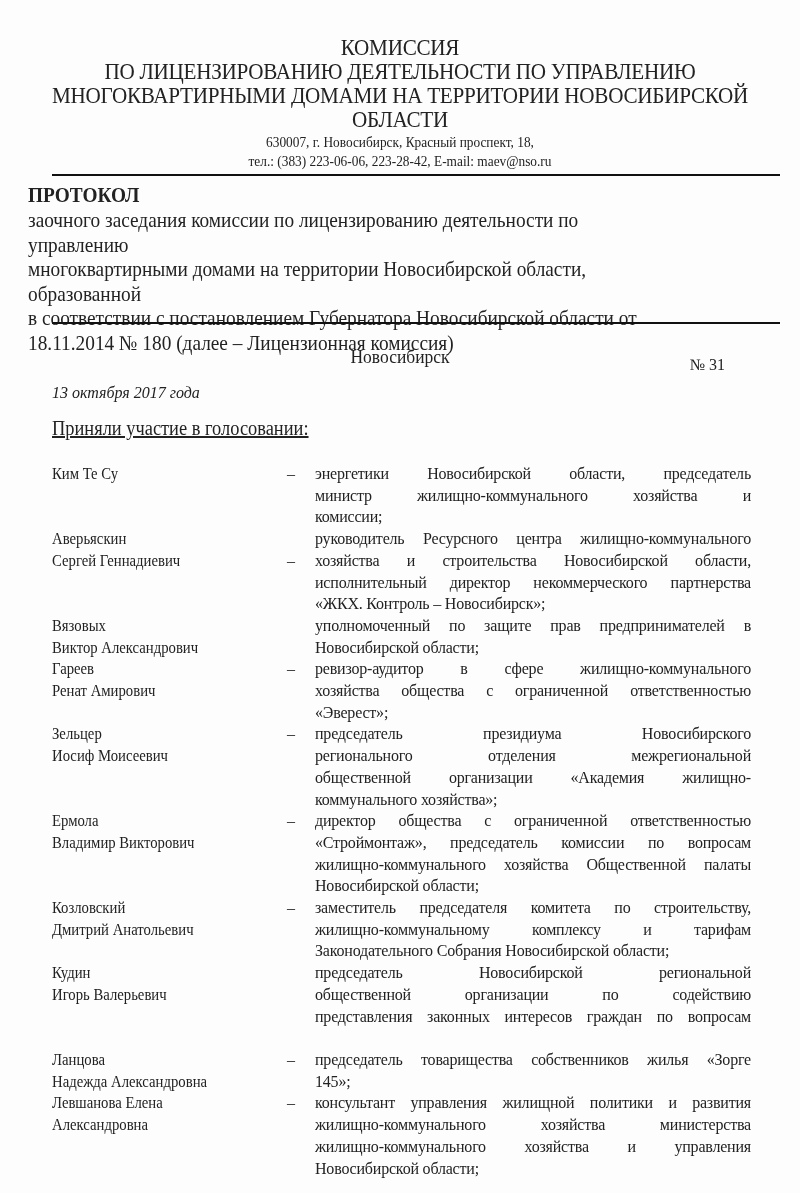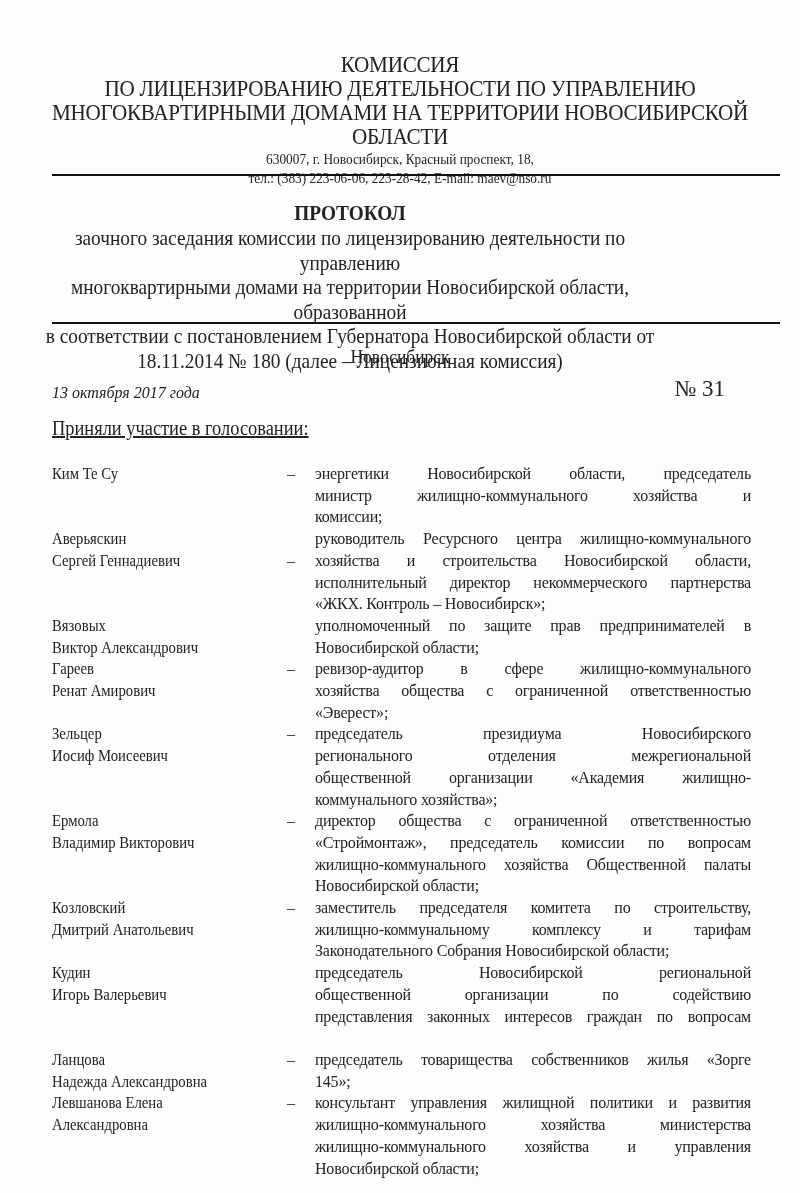--- a/index.html
+++ b/index.html
@@ -1,32 +1,32 @@
 <!DOCTYPE html>
 <html><head>
 <meta charset="utf-8">
 <style>
   html, body { margin: 0; padding: 0; background: #fdfdfd; }
   body {
     width: 800px; height: 1193px; overflow: hidden; position: relative;
     font-family: "Liberation Serif", "DejaVu Serif", serif;
     color: #222;
   }
-  .header { position: absolute; left: 0; top: 36px; width: 800px; text-align: center; margin-top: 17px; }
+  .header { position: absolute; left: 0; top: 36px; width: 800px; text-align: center; }
   .h-title { font-size: 23px; line-height: 24px; letter-spacing: -0.3px; transform: scaleX(0.92); transform-origin: center; }
   .h-addr { font-size: 14.5px; line-height: 17px; margin-top: 2px; transform: scaleX(0.92); }
   .rule { position: absolute; left: 52px; width: 728px; height: 2px; background: #111; }
   .rule1 { top: 174px; }
   .rule2 { top: 322px; height: 1.5px; }
-  .protocol { position: absolute; left: 0; top: 200px; width: 700px; text-align: center; }
+  .protocol { position: absolute; left: 0; top: 182px; width: 700px; }
   .p-title { font-weight: bold; font-size: 21px; line-height: 26px; transform: scaleX(0.92); }
   .p-sub { font-size: 21px; line-height: 24.5px; transform: scaleX(0.92); transform-origin: center; }
   .city { position: absolute; left: 0; top: 346px; width: 800px; text-align: center; font-size: 19px; transform: scaleX(0.92); }
   .date { position: absolute; left: 52px; top: 384px; font-size: 16px; font-style: italic; }
-  .num { position: absolute; right: 75px; top: 376px; font-size: 23px; }
+  .num { position: absolute; right: 75px; top: 356px; font-size: 16px; }
   .participated { position: absolute; left: 52px; top: 417px; font-size: 20px; text-decoration: underline; transform: scaleX(0.92); transform-origin: left; }
   .list { position: absolute; left: 52px; top: 463px; width: 700px; }
   .row { display: flex; font-size: 16px; line-height: 21.7px; margin-bottom: 0; }
   .name { width: 235px; flex: none; transform: scaleX(0.92); transform-origin: left; white-space: nowrap; }
   .dash { width: 28px; flex: none; text-align: left; }
   .desc { width: 436px; flex: none; text-align: justify; letter-spacing: -0.2px; }
   .desc-line { display: block; text-align: justify; text-align-last: justify; white-space: nowrap; }
   .desc-line.last { text-align-last: left; }
 </style>
 </head>

